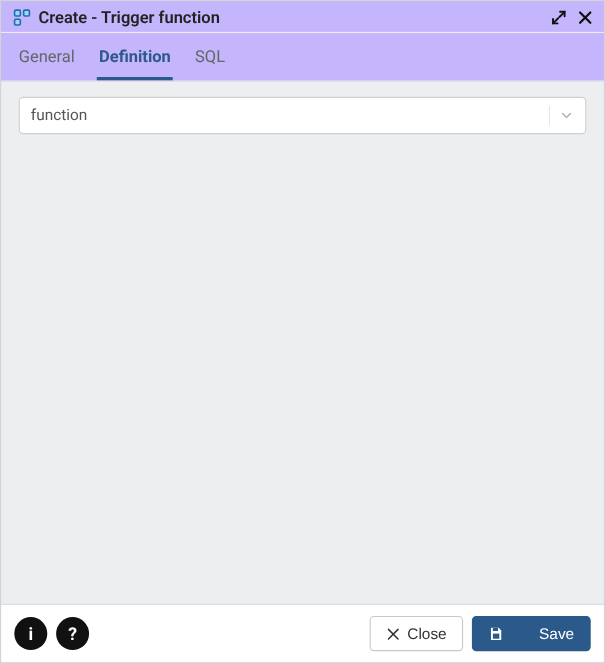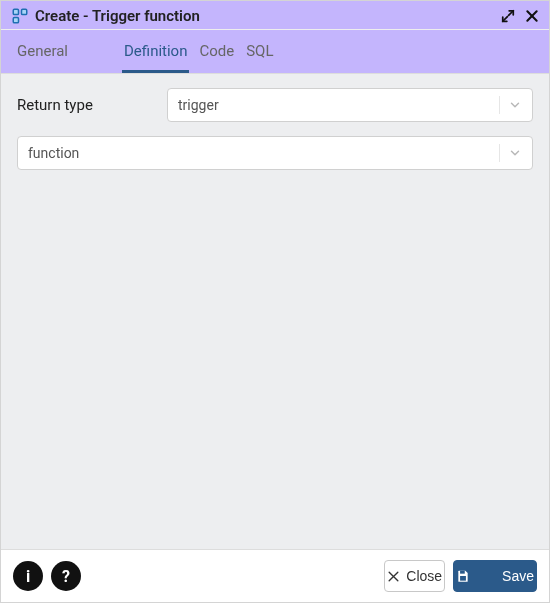--- a/index.html
+++ b/index.html
@@ -38,36 +38,35 @@
   }
   .title-actions {
     display: flex;
     gap: 10px;
     align-items: center;
     color: #111;
   }
   .title-actions span { cursor: pointer; font-size: 15px; display:flex; align-items:center;}
   .tabs {
     display: flex;
-    gap: 8px;
+    gap: 18px;
     padding: 0 14px;
     border-bottom: 1px solid #ddd;
     font-size: 15px;
     color: #666;
   }
   .tab {
     padding: 12px 2px 10px 2px;
     cursor: pointer;
     border-bottom: 3px solid transparent;
   }
   .tab.active {
     color: #2b5a8a;
     border-bottom-color: #2b5a8a;
-    font-weight: 400;
-    margin-left: 44px;
+    font-weight: 700;
   }
   .body {
     flex: 1 1 auto;
     background: #edeef0;
     padding: 14px 16px;
   }
   .form-row {
     display: flex;
     align-items: center;
     margin-bottom: 14px;
@@ -115,21 +114,21 @@
     font-size: 16px; font-weight:700;
     cursor: pointer;
   }
   .btn {
     display: inline-flex;
     align-items: center;
     gap: 6px;
     border: 1px solid #c8c8c8;
     background: #fff;
     color: #333;
-    padding: 7px 2px;
+    padding: 7px 14px;
     border-radius: 4px;
     font-size: 14px;
     cursor: pointer;
   }
   .btn .btn-icon { display:flex; align-items:center; }
   .btn.primary {
     background: #2b5a8a;
     border-color: #2b5a8a;
     color: #fff;
     gap: 32px;
@@ -164,37 +163,25 @@
           <path d="M4 4l16 16"></path>
             <path d="M20 4L4 20"></path>
         </svg>
       </span>
     </div>
   </div>
 
   <div class="tabs">
     <div class="tab">General</div>
     <div class="tab active">Definition</div>
-    <div class="tab">Code</div>
     <div class="tab">SQL</div>
   </div>
 
   <div class="body">
 
-    <div class="form-row">
-      <div class="form-label">Return type</div>
-      <div class="select-box">
-        <span>trigger</span>
-        <span class="chevron">
-          <svg width="14" height="14" viewBox="0 0 24 24" fill="none" stroke="#b8b8b8" stroke-width="2.5" stroke-linecap="round" stroke-linejoin="round">
-              <polyline points="6 9 12 15 18 9"></polyline>
-            </svg>
-        </span>
-      </div>
-    </div>
 
     <div class="form-row">
       <div class="select-box">
         <span>function</span>
         <span class="chevron">
           <svg width="14" height="14" viewBox="0 0 24 24" fill="none" stroke="#b8b8b8" stroke-width="2.5" stroke-linecap="round" stroke-linejoin="round">
               <polyline points="6 9 12 15 18 9"></polyline>
             </svg>
         </span>
       </div>

